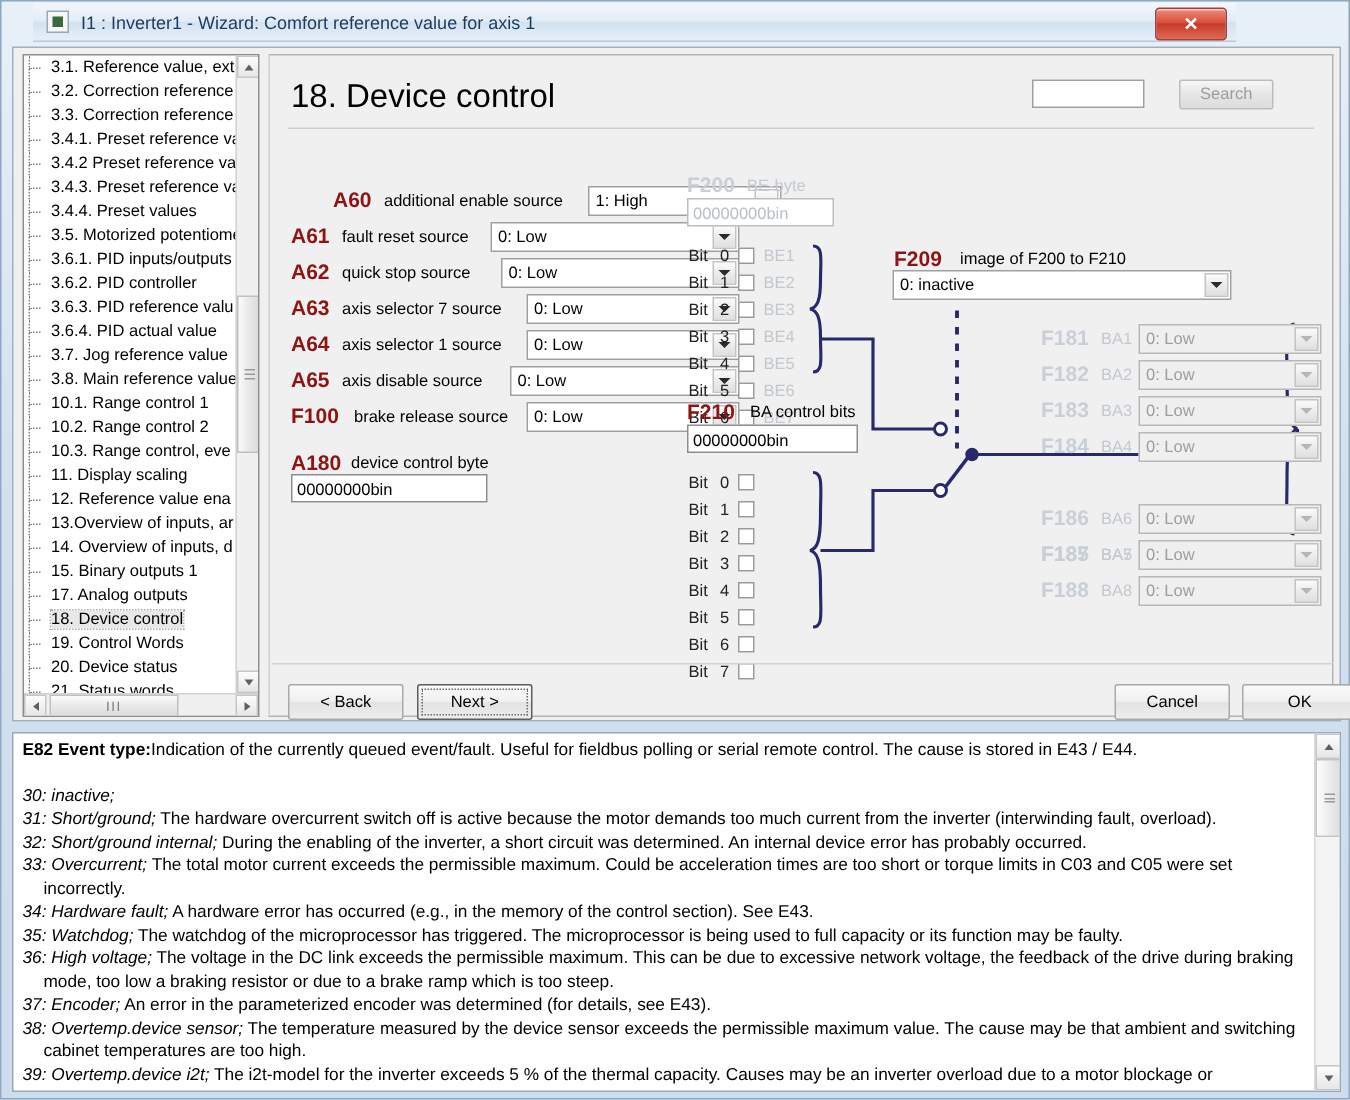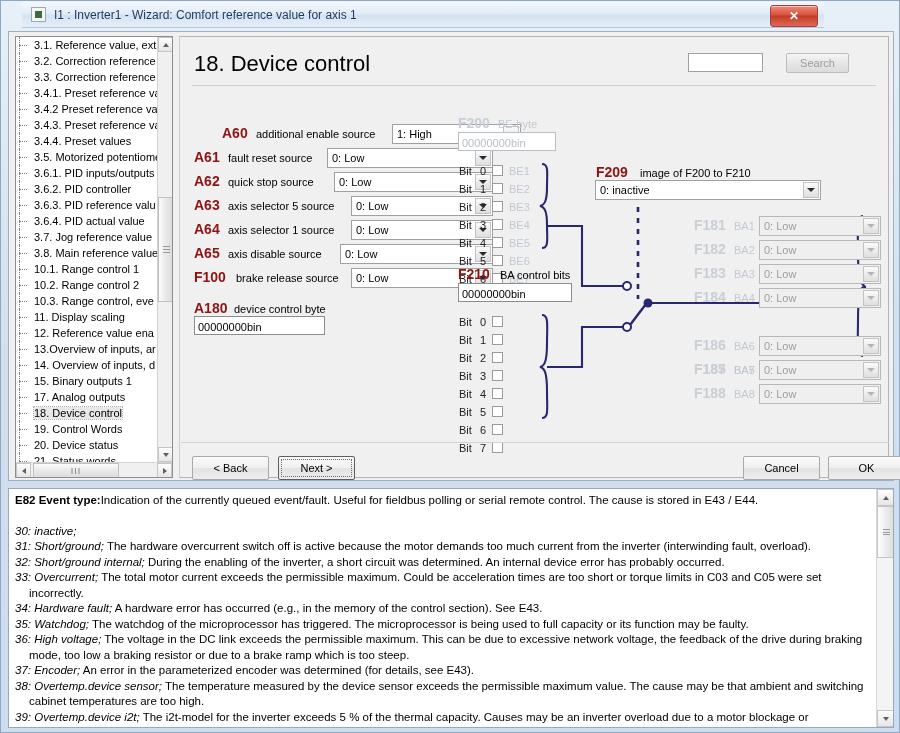--- a/index.html
+++ b/index.html
@@ -355,21 +355,21 @@
             <span class="plabel" style="left: 34px;">quick stop source</span>
             <div class="combo" style="left: 140px; top: 0px; width: 159px;">
               <span class="cval">0: Low</span>
               <span class="carrow">
                 <u></u>
               </span>
             </div>
           </div>
           <div class="param-row" style="left: 14px; top: 159px; width: 420px;">
             <span class="pcode">A63</span>
-            <span class="plabel" style="left: 34px;">axis selector 5 source</span>
+            <span class="plabel" style="left: 34px;">axis selector 7 source</span>
             <div class="combo" style="left: 157px; top: 0px; width: 142px;">
               <span class="cval">0: Low</span>
               <span class="carrow">
                 <u></u>
               </span>
             </div>
           </div>
           <div class="param-row" style="left: 14px; top: 183px; width: 420px;">
             <span class="pcode">A64</span>
             <span class="plabel" style="left: 34px;">axis selector 1 source</span>

